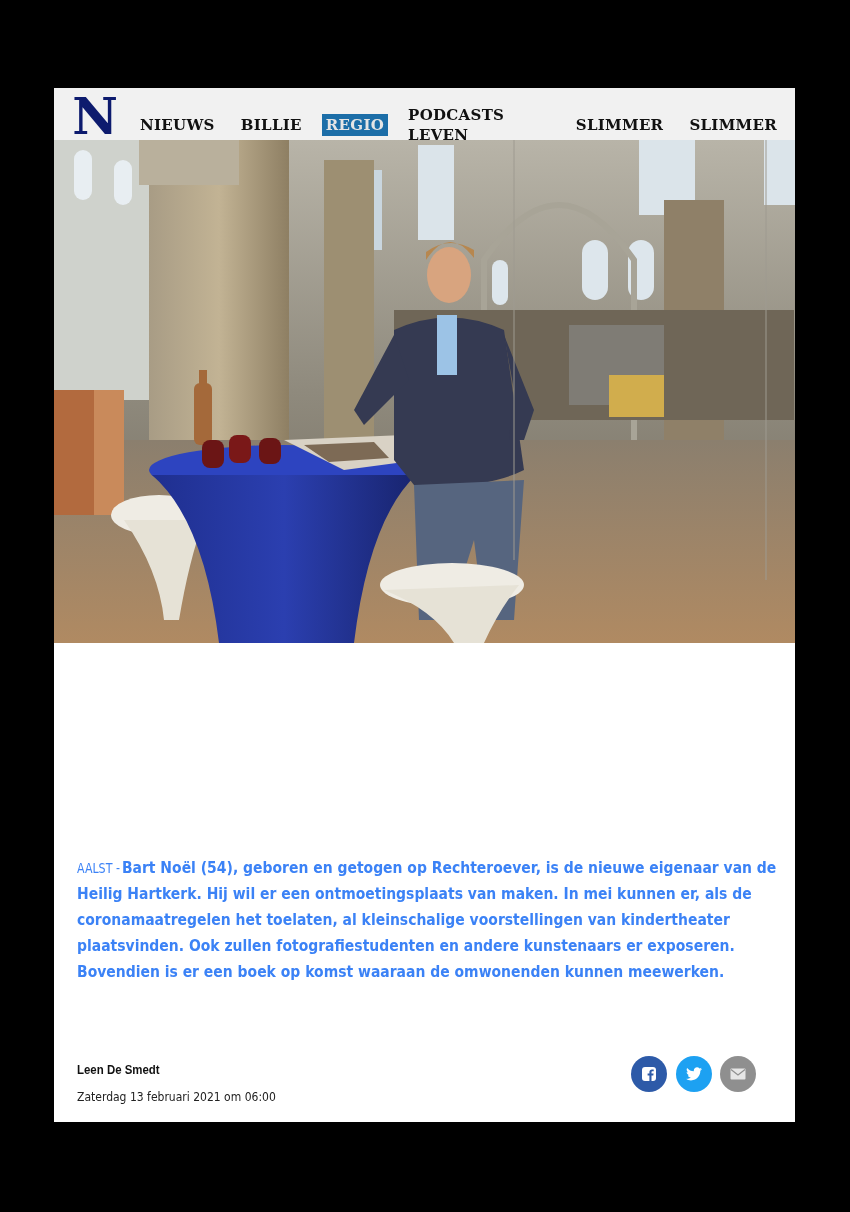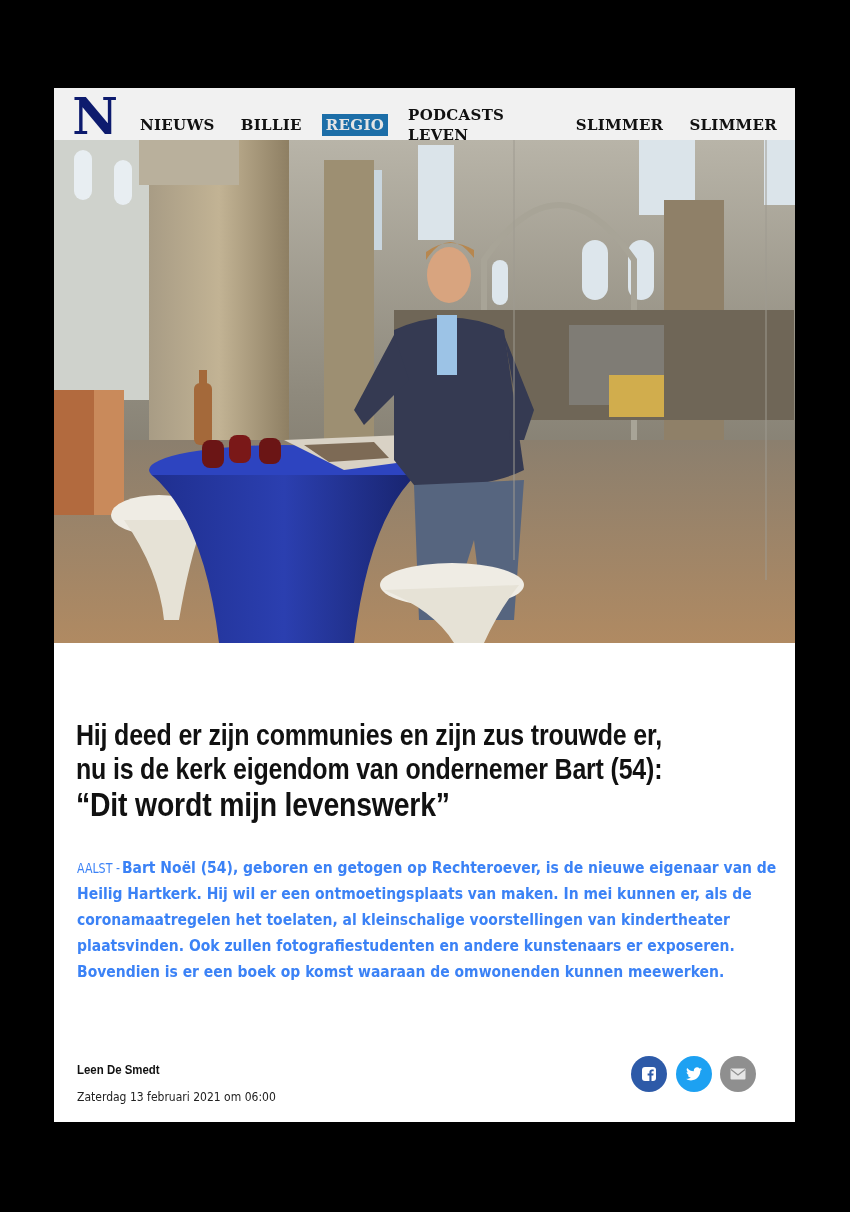--- a/index.html
+++ b/index.html
@@ -122,25 +122,20 @@
       <path d="M360 345 L470 340 L460 480 L430 480 L420 400 L395 480 L365 480 Z" fill="#56657f"></path>
 
       <ellipse cx="398" cy="445" rx="72" ry="22" fill="#efece4"></ellipse>
       <path d="M330 450 Q380 470 400 503 L430 503 Q445 470 465 445 Z" fill="#e6e2d6"></path>
 
       <line x1="460" y1="0" x2="460" y2="420" stroke="#9e9a90" stroke-width="1"></line>
       <line x1="712" y1="0" x2="712" y2="440" stroke="#9e9a90" stroke-width="1"></line>
     </svg>
   </div>
 
-  <h1 class="headline">
-    <span class="l">Hij deed er zijn communies en zijn zus trouwde er,</span>
-    <span class="l">nu is de kerk eigendom van ondernemer Bart (54):</span>
-    <span class="l q">“Dit wordt mijn levenswerk”</span>
-  </h1>
 
   <div class="lead">
     <p><span class="loc">AALST - </span><span>Bart Noël (54), geboren en getogen op Rechteroever, is de nieuwe eigenaar van de Heilig Hartkerk. Hij wil er een ontmoetingsplaats van maken. In mei kunnen er, als de coronamaatregelen het toelaten, al kleinschalige voorstellingen van kindertheater plaatsvinden. Ook zullen fotografiestudenten en andere kunstenaars er exposeren. Bovendien is er een boek op komst waaraan de omwonenden kunnen meewerken.</span></p>
   </div>
 
   <div class="author">Leen De Smedt</div>
   <div class="date">Zaterdag 13 februari 2021 om 06:00</div>
 
   <div class="share fb">
     <svg width="16" height="16" viewBox="0 0 16 16">

